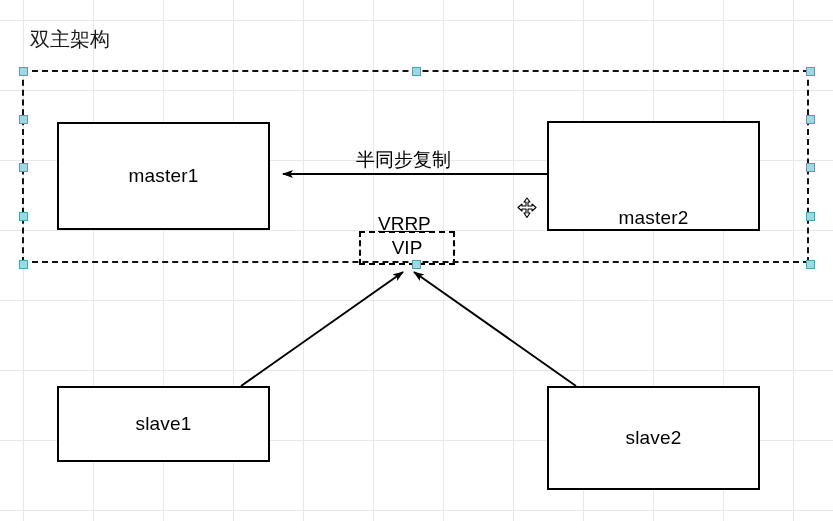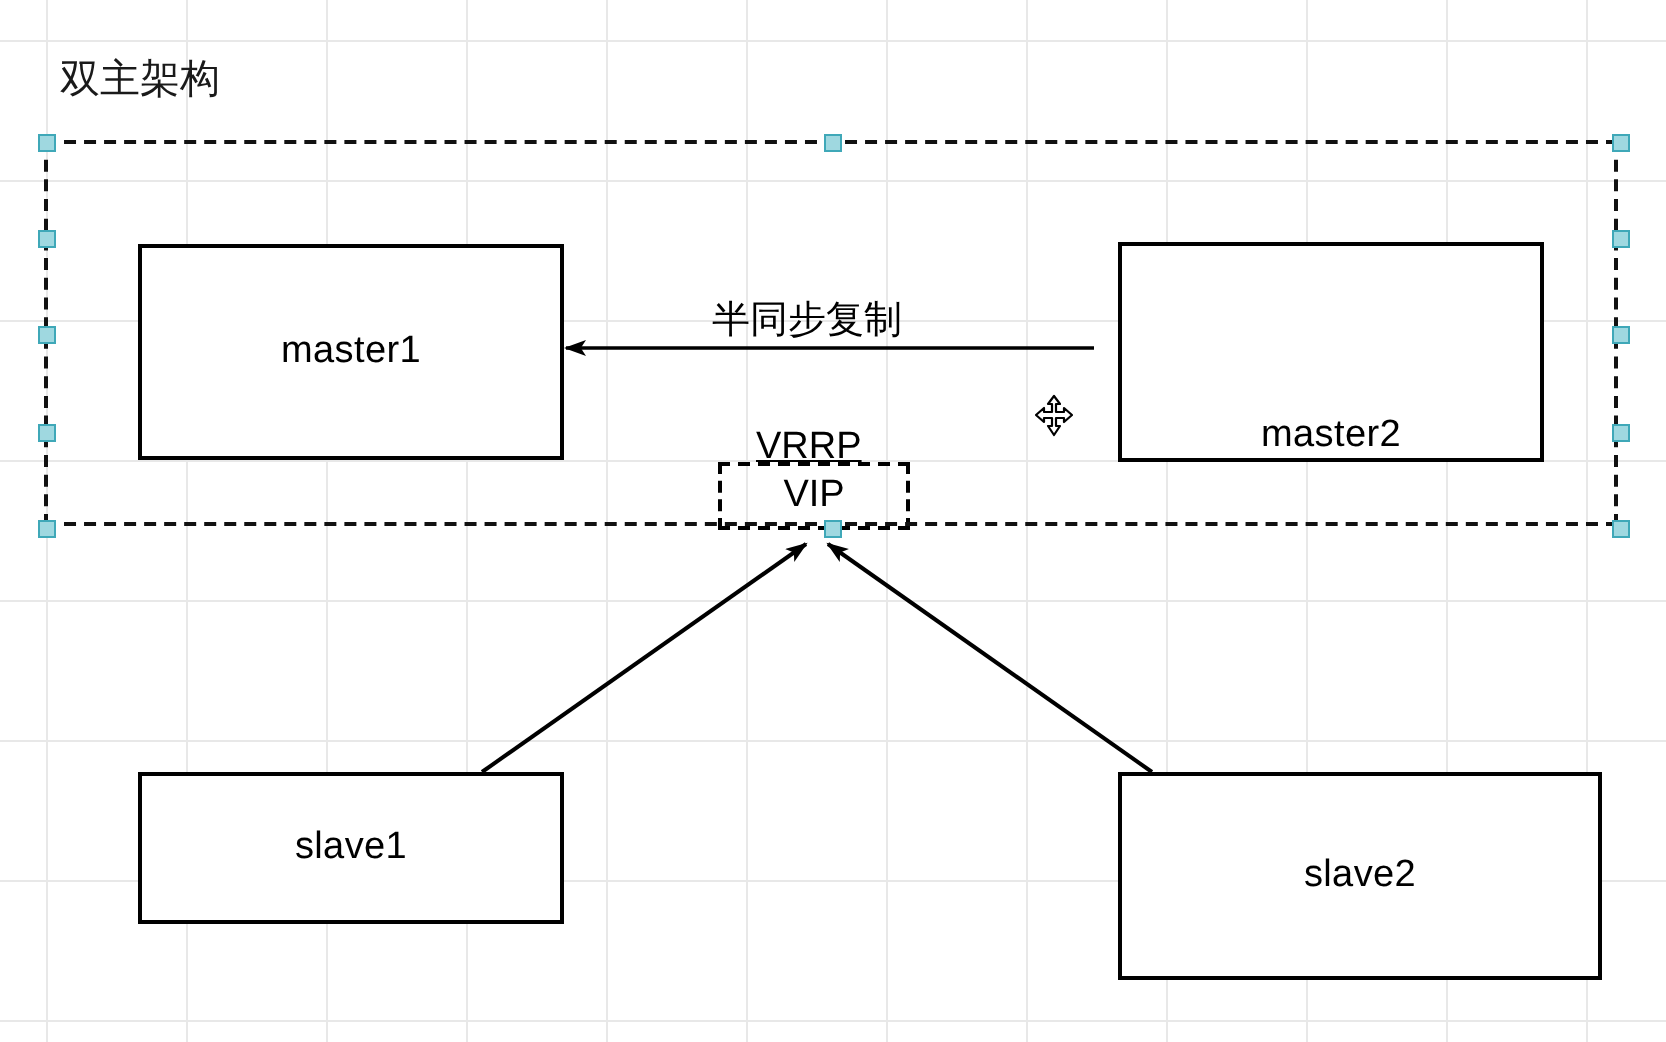--- a/index.html
+++ b/index.html
@@ -33,21 +33,20 @@
     position: absolute;
     box-sizing: border-box;
     background: #ffffff;
     border: 2px solid #000000;
     display: flex;
     align-items: center;
     justify-content: center;
     font-size: 19px;
     color: #000000;
     letter-spacing: 0.2px;
-    margin-left: 12px;
   }
   .vip-box {
     position: absolute;
     box-sizing: border-box;
     background: transparent;
     border: 2px dashed #000000;
     display: flex;
     align-items: center;
     justify-content: center;
     font-size: 19px;
@@ -129,21 +128,21 @@
   </div>
 
   <div class="vip-box" style="left:359px; top:231px; width:96px; height:34px;">
     <span>VIP</span>
   </div>
 
   <div class="node-box" style="left:57px; top:386px; width:213px; height:76px;justify-content:center;">
     <span>slave1</span>
   </div>
 
-  <div class="node-box" style="left:547px; top:386px; width:242px; height:104px;">
+  <div class="node-box" style="left:547px; top:386px; width:213px; height:104px;">
     <span>slave2</span>
   </div>
 
   <div class="selection-frame" style="left:22px; top:70px; width:787px; height:193px;"></div>
 
   <div id="handles">
       <div class="handle" style="left: 22px; top: 70px; background: rgb(159, 216, 224); border-color: rgb(63, 168, 184);"></div>
       <div class="handle" style="left: 415px; top: 70px; background: rgb(159, 216, 224); border-color: rgb(63, 168, 184);"></div>
       <div class="handle" style="left: 809px; top: 70px; background: rgb(159, 216, 224); border-color: rgb(63, 168, 184);"></div>
       <div class="handle" style="left: 22px; top: 118px; background: rgb(159, 216, 224); border-color: rgb(63, 168, 184);"></div>

